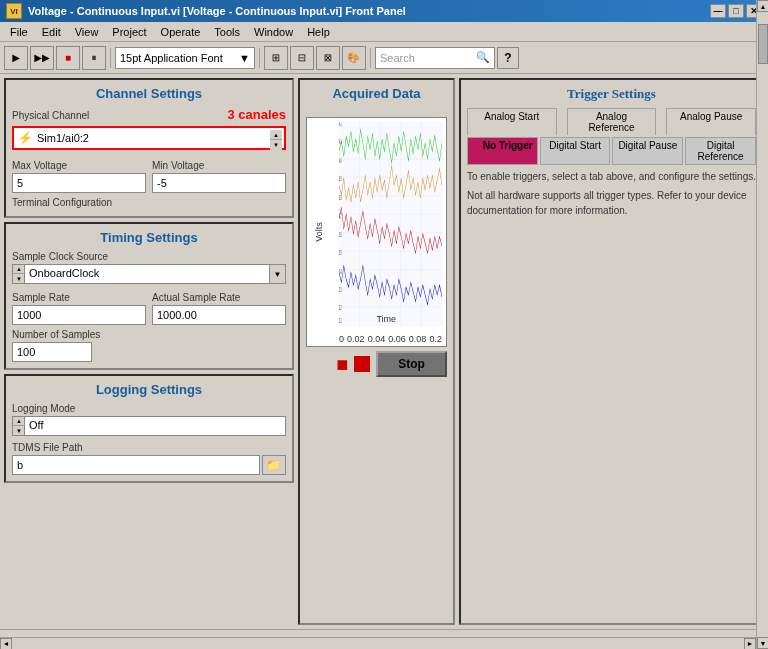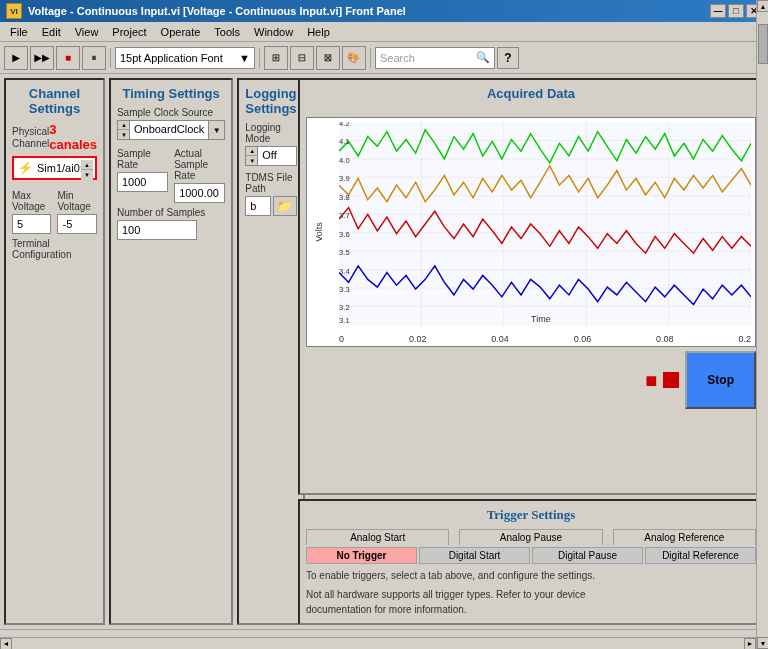--- a/index.html
+++ b/index.html
@@ -84,21 +84,21 @@
       height: calc(649px - 74px - 20px);
       background: #d4d0c8;
       padding: 4px;
       gap: 4px;
     }
 
     
     .left-panel {
       width: 290px;
       display: flex;
-      flex-direction: row;
+      flex-direction: column;
       gap: 4px;
     }
 
     .panel-box {
       background: #d4d0c8;
       border: 2px solid #a0a0a0;
       padding: 6px;
     }
     .panel-title {
       text-align: center;
@@ -183,21 +183,21 @@
       cursor: pointer;
       font-size: 6px;
       border-bottom: 1px solid #a0a0a0;
     }
     .spinner-btn:last-child { border-bottom: none; }
 
     
     .right-panel {
       flex: 1;
       display: flex;
-      flex-direction: column;
+      flex-direction: row;
       gap: 4px;
     }
 
     .chart-panel {
       border: 2px inset #808080;
       background: #d4d0c8;
       padding: 6px;
       flex: 1;
     }
     .chart-title {
@@ -236,23 +236,23 @@
       justify-content: flex-end;
       margin-top: 4px;
       gap: 6px;
     }
     .stop-indicator {
       width: 16px;
       height: 16px;
       background: #cc0000;
     }
     .stop-btn {
-      background: #3b82f6;
+      background: #737373;
       border: 2px outset #a0a0a0;
-      padding: 20px 20px;
+      padding: 4px 20px;
       font-size: 12px;
       font-weight: bold;
       cursor: pointer;
     }
 
     .trigger-panel {
       border: 2px inset #808080;
       background: #d4d0c8;
       padding: 6px;
     }
@@ -287,22 +287,23 @@
     .trigger-tab2 {
       flex: 1;
       text-align: center;
       padding: 2px 4px;
       font-size: 10px;
       background: #c8c8c8;
       border: 1px solid #a0a0a0;
       cursor: pointer;
     }
     .trigger-tab2.selected {
-      background: #fca5a5;
+      background: #be185d;
       font-weight: bold;
+      text-align: right;
     }
     .trigger-text {
       font-size: 10px;
       color: #333;
       line-height: 1.5;
     }
 
     .statusbar {
       background: #d4d0c8;
       height: 20px;
@@ -558,22 +559,22 @@
         <div style="color:#cc0000; font-size:20px;">■</div>
         <div class="stop-indicator"></div>
         <button class="stop-btn">Stop</button>
       </div>
     </div>
 
     <div class="trigger-panel">
       <div class="trigger-title">Trigger Settings</div>
       <div class="trigger-tabs-row">
         <div class="trigger-tab">Analog Start</div>
+        <div class="trigger-tab">Analog Reference</div>
         <div class="trigger-tab">Analog Pause</div>
-        <div class="trigger-tab">Analog Reference</div>
       </div>
       <div class="trigger-tabs-row2">
         <div class="trigger-tab2 selected">No Trigger</div>
         <div class="trigger-tab2">Digital Start</div>
         <div class="trigger-tab2">Digital Pause</div>
         <div class="trigger-tab2">Digital Reference</div>
       </div>
       <div class="trigger-text">
         <div>To enable triggers, select a tab above, and configure the settings.</div>
         <div style="margin-top:4px;">Not all hardware supports all trigger types. Refer to your device</div>

